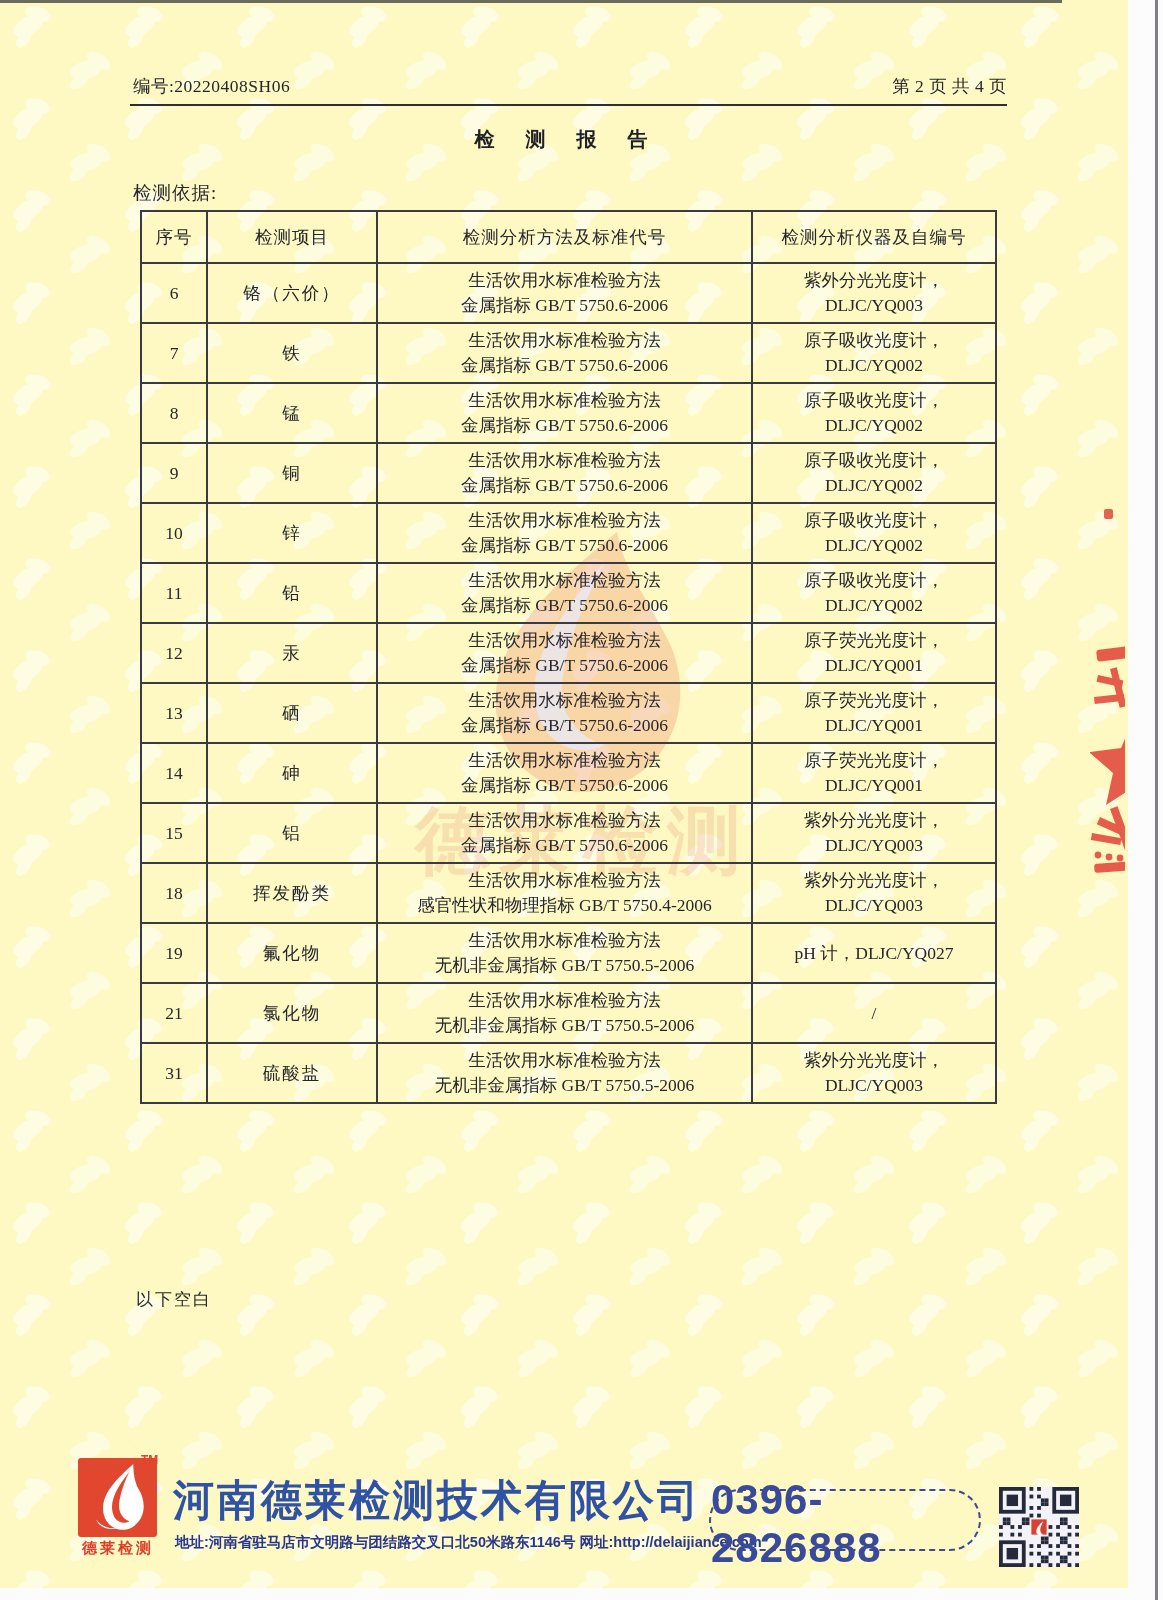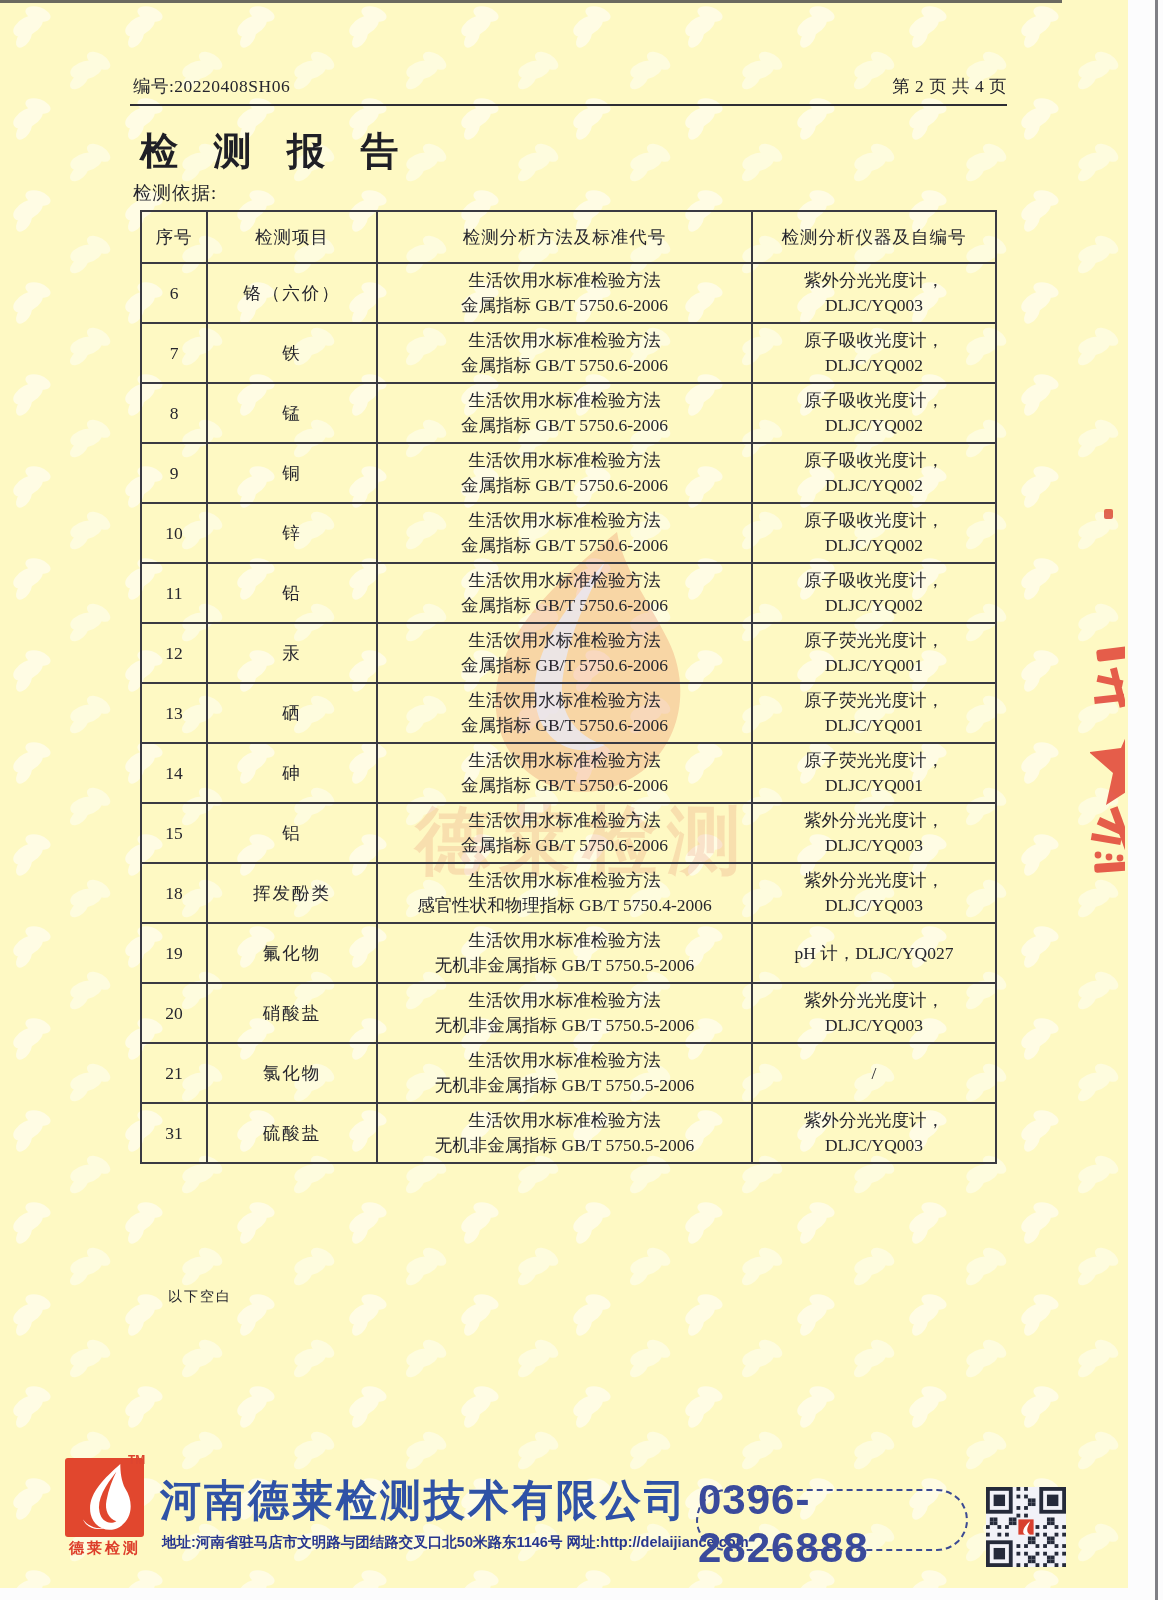--- a/index.html
+++ b/index.html
@@ -18,54 +18,54 @@
   .right-edge-line{position:absolute;left:1155px;top:0;width:3px;height:1600px;background:#55555c;opacity:.75;}
 
   .doc-header{
     position:absolute;left:133px;top:74px;width:874px;
     display:flex;justify-content:space-between;align-items:baseline;
     font-size:17.5px;letter-spacing:.5px;
   }
   .head-rule{position:absolute;left:130px;top:104px;width:877px;height:2px;background:#2e2e34;}
   .doc-title{
     position:absolute;left:140px;top:126px;width:855px;
-    text-align:left;font-size:38px;font-weight:bold;letter-spacing:13px;color:#1f1f26;
+    text-align:center;font-size:20px;font-weight:bold;letter-spacing:13px;color:#1f1f26;
   }
   .section-label{
     position:absolute;left:133px;top:180px;font-size:18.5px;font-weight:normal;letter-spacing:1px;text-align:center;
   }
 
   table.methods{
     position:absolute;left:140px;top:210px;width:855px;
     border-collapse:collapse;table-layout:fixed;z-index:2;
   }
   table.methods th, table.methods td{
     border:2px solid #3a3a42;text-align:center;vertical-align:middle;
     font-size:17.5px;line-height:25px;padding:2px 2px;background:transparent;
     font-weight:normal;color:#26262e;overflow:hidden;
   }
   table.methods thead tr{height:52px;}
   table.methods tbody tr{height:60px;}
   table.methods th{font-size:17.5px;letter-spacing:1px;}
   .c-item{letter-spacing:2px;}
 
-  .end-note{position:absolute;left:136px;top:1288px;font-size:14px;letter-spacing:2px;margin-left:32px;}
+  .end-note{position:absolute;left:136px;top:1288px;font-size:17px;letter-spacing:2px;}
 
   .watermark{position:absolute;left:415px;top:520px;width:420px;height:360px;z-index:1;pointer-events:none;}
   .watermark svg{position:absolute;left:10px;top:0;}
   .watermark-text{
     position:absolute;left:0px;top:272px;width:420px;
     font-size:74px;font-weight:bold;letter-spacing:10px;color:#d94b33;opacity:.14;
     font-family:"Liberation Serif","DejaVu Serif",serif;white-space:nowrap;
   }
 
   .seal-fragment{position:absolute;left:1090px;top:645px;width:35px;height:228px;overflow:hidden;z-index:3;}
   .red-speck{position:absolute;left:1104px;top:509px;width:9px;height:10px;background:#d8402f;opacity:.8;border-radius:2px;}
 
-  .footer{position:absolute;left:3px;top:1445px;width:1012px;height:143px;}
+  .footer{position:absolute;left:16px;top:1445px;width:1012px;height:143px;}
   .brand-logo{position:absolute;left:62px;top:13px;width:79px;height:79px;}
   .brand-tm{position:absolute;left:125px;top:8px;font-size:12px;font-weight:bold;color:#dd4530;font-family:"Liberation Sans",sans-serif;}
   .brand-caption{
     position:absolute;left:60px;top:94px;width:84px;text-align:center;
     font-size:15px;font-weight:bold;color:#dd3d2a;letter-spacing:3px;
   }
   .company-name{
     position:absolute;left:157px;top:28px;width:530px;
     font-size:41px;font-weight:bold;color:#2f52a6;letter-spacing:3px;white-space:nowrap;
     transform:scaleY(1.05);
@@ -276,32 +276,20 @@
         </tr>
         <tr>
           <td class="c-no">19</td>
           <td class="c-item">氟化物</td>
           <td class="c-method">
             <div>生活饮用水标准检验方法</div>
             <div>无机非金属指标 GB/T 5750.5-2006</div>
           </td>
           <td class="c-instr">
             <div>pH 计，DLJC/YQ027</div>
-          </td>
-        </tr>
-        <tr>
-          <td class="c-no">20</td>
-          <td class="c-item">硝酸盐</td>
-          <td class="c-method">
-            <div>生活饮用水标准检验方法</div>
-            <div>无机非金属指标 GB/T 5750.5-2006</div>
-          </td>
-          <td class="c-instr">
-            <div>紫外分光光度计，</div>
-            <div>DLJC/YQ003</div>
           </td>
         </tr>
         <tr>
           <td class="c-no">21</td>
           <td class="c-item">氯化物</td>
           <td class="c-method">
             <div>生活饮用水标准检验方法</div>
             <div>无机非金属指标 GB/T 5750.5-2006</div>
           </td>
           <td class="c-instr">

